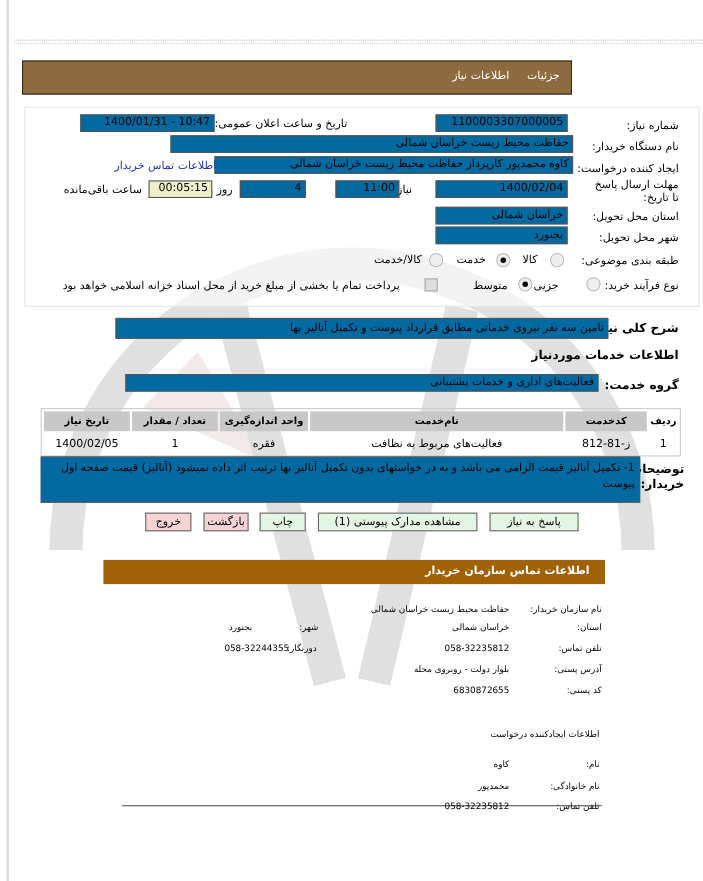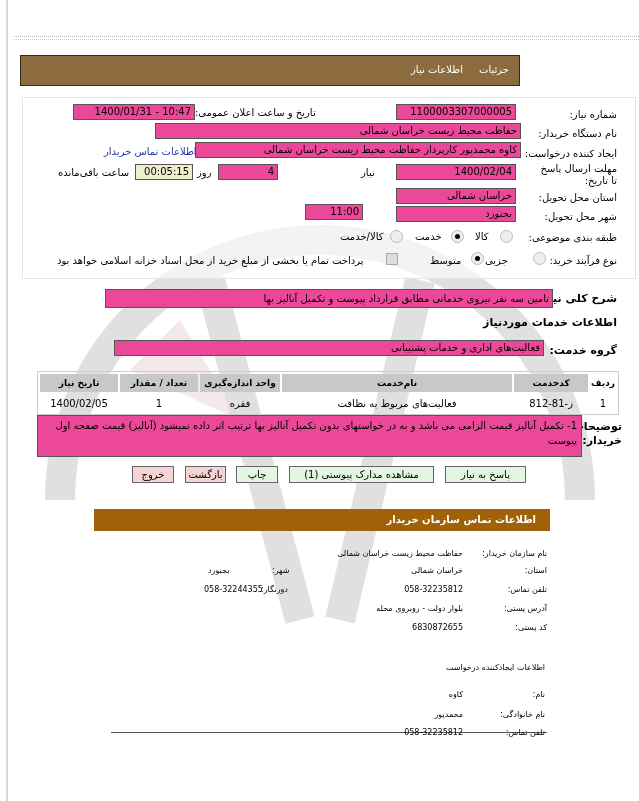--- a/index.html
+++ b/index.html
@@ -4,21 +4,21 @@
 <style>
   html,body{margin:0;padding:0;}
   body{width:639px;height:801px;background:#fff;position:relative;overflow:hidden;font-family:"DejaVu Sans",sans-serif;font-size:10px;color:#000;direction:rtl;}
   .leftbar{position:absolute;left:6px;top:0;width:2px;height:801px;background:#d8d8d8;}
   .topline{position:absolute;left:14px;top:36px;width:625px;height:2px;border-top:1px dotted #bbb;border-bottom:1px dotted #ccc;}
   .watermark{position:absolute;left:0;top:200px;width:639px;height:520px;pointer-events:none;}
   .hdr{position:absolute;left:20px;top:55px;width:498px;height:29px;background:#8c6b3e;border:1px solid #3b2a14;}
   .hdr .tabs{position:absolute;right:10px;top:8px;color:#fff;font-size:10px;display:flex;gap:16px;}
   .panel{position:absolute;left:22px;top:97px;width:612px;height:180px;border:1px solid #e6e6e6;background:rgba(255,255,255,0.6);}
   .lbl{position:absolute;font-size:10px;white-space:nowrap;}
-  .box{position:absolute;border:1px solid #555;background:#ec4899;font-size:10px;height:14px;line-height:14px;padding:0 3px;white-space:nowrap;overflow:hidden;box-sizing:content-box;}
+  .box{position:absolute;border:1px solid #555;background:#0369a1;font-size:10px;height:14px;line-height:14px;padding:0 3px;white-space:nowrap;overflow:hidden;box-sizing:content-box;}
   .box.ltr{direction:ltr;text-align:right;}
   .timer{background:#efefcc;}
   .radio{position:absolute;width:11px;height:11px;border-radius:50%;border:1px solid #bbb;background:#eee;}
   .radio.on::after{content:"";position:absolute;left:3px;top:3px;width:5px;height:5px;border-radius:50%;background:#000;}
   .chk{position:absolute;width:10px;height:10px;border:1px solid #aaa;background:#ddd;}
   .link{color:#2233aa;}
   .bold{font-weight:bold;font-size:11px;}
   table.items{position:absolute;left:37px;top:371px;width:582px;border-collapse:separate;border-spacing:2px;border:1px solid #ccc;font-size:10px;}
   table.items th{background:#c8c8c8;font-weight:bold;height:16px;font-size:9px;}
   table.items td{text-align:center;height:16px;}
@@ -62,21 +62,21 @@
 <span class="lbl" style="right:22px;top:128px;">نام دستگاه خریدار:</span>
 <div class="box" style="left:155px;top:123px;width:358px;">حفاظت محیط زیست خراسان شمالی</div>
 
 <span class="lbl" style="right:22px;top:148px;">ایجاد کننده درخواست:</span>
 <div class="box" style="left:195px;top:142px;width:318px;">کاوه  محمدپور  کارپرداز حفاظت محیط زیست خراسان شمالی</div>
 <span class="lbl link" style="left:104px;top:146px;">اطلاعات تماس خریدار</span>
 
 <span class="lbl" style="right:22px;top:163px;width:85px;white-space:normal;line-height:12px;">مهلت ارسال پاسخ تا تاریخ:</span>
 <div class="box ltr" style="left:396px;top:164px;width:112px;">1400/02/04</div>
 <span class="lbl" style="left:361px;top:167px;">نیاز</span>
-<div class="box ltr" style="left:305px;top:164px;width:50px;margin-top:40px;">11:00</div>
+<div class="box ltr" style="left:305px;top:164px;width:50px;">11:00</div>
 <div class="box ltr" style="left:218px;top:164px;width:52px;">4</div>
 <span class="lbl" style="left:189px;top:167px;">روز و</span>
 <div class="box ltr timer" style="left:135px;top:164px;width:50px;">00:05:15</div>
 <span class="lbl" style="left:58px;top:167px;">ساعت باقی‌مانده</span>
 
 <span class="lbl" style="right:22px;top:192px;">استان محل تحویل:</span>
 <div class="box" style="left:396px;top:188px;width:112px;">خراسان شمالی</div>
 
 <span class="lbl" style="right:22px;top:211px;margin-left:33px;">شهر محل تحویل:</span>
 <div class="box" style="left:396px;top:206px;width:112px;">بجنورد</div>

